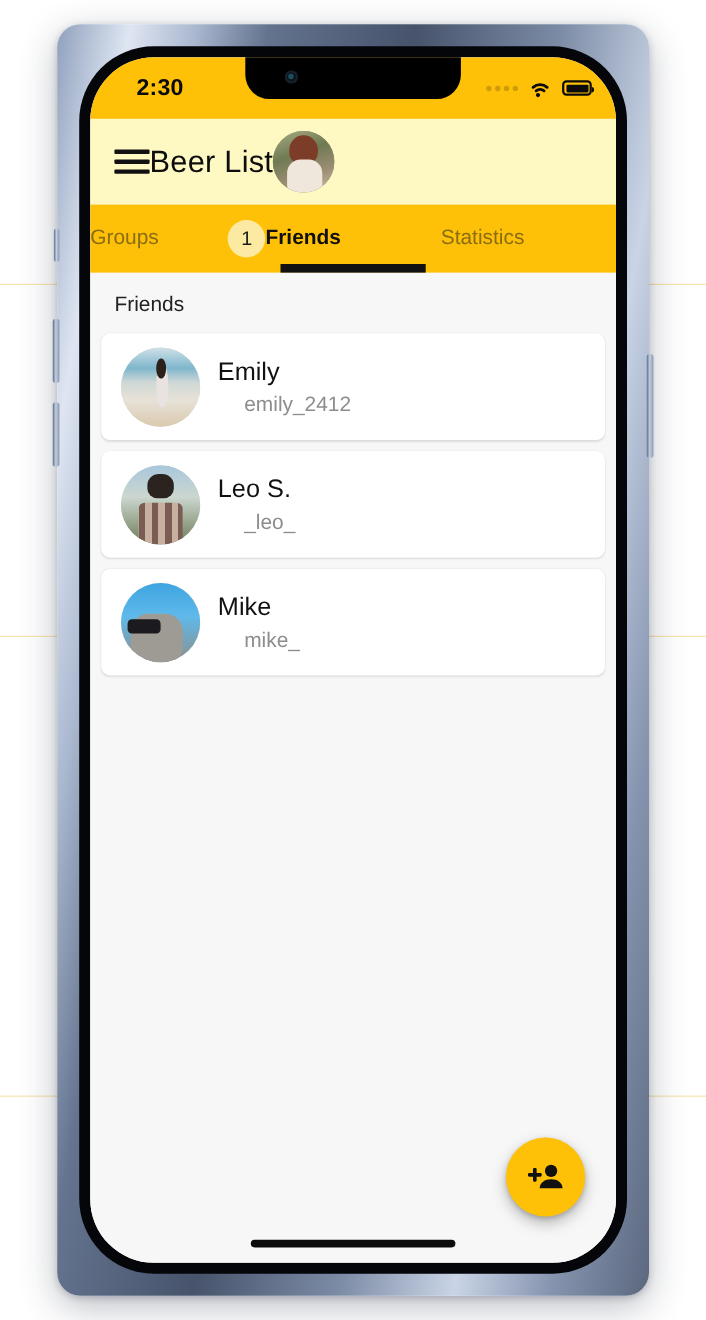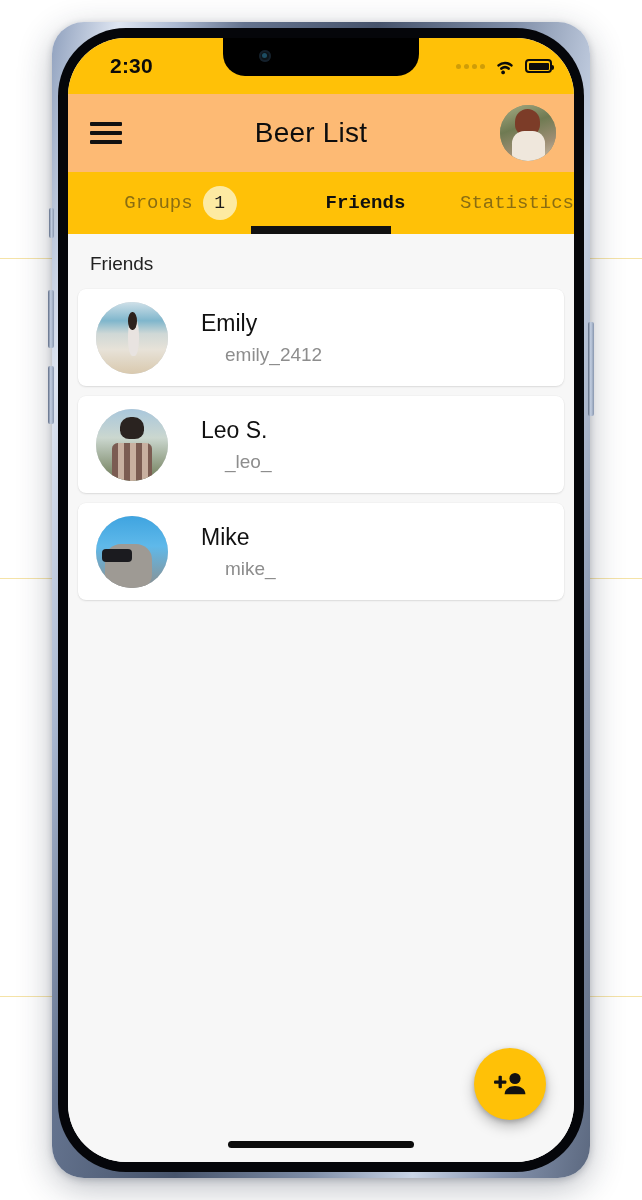--- a/index.html
+++ b/index.html
@@ -13,23 +13,23 @@
   
   .bg-guides { position:absolute; inset:0; }
   .bg-guides .gl {
     position:absolute; height:1px; background:#f2d98a; opacity:.75;
   }
 
   
   .phone {
     position:absolute; left:52px; top:22px;
     width:538px; height:1156px;
-    border-radius:32px;
+    border-radius:21px;
     background:linear-gradient(100deg,#8fa0bd 0%,#dfe6f2 9%,#aab8d0 17%,#64738e 26%,#46536b 44%,#7d8ca6 62%,#c9d4e6 76%,#8593ae 88%,#5b687f 100%);
-    padding:6px;
+    padding:20px;
     box-shadow:0 10px 34px rgba(30,40,60,.30), 0 2px 7px rgba(30,40,60,.22);
   }
   .phone-inner {
     position:relative; width:100%; height:100%;
     border-radius:68px; background:#05060a;
     padding:10px;
   }
   .screen {
     position:relative; width:100%; height:100%;
     border-radius:58px; overflow:hidden;
@@ -75,40 +75,40 @@
     position:relative; padding:1.5px;
   }
   .battery::after{
     content:""; position:absolute; right:-4px; top:4px; width:2px; height:5px;
     background:#0b0b0b; border-radius:0 2px 2px 0;
   }
   .battery b { display:block; width:100%; height:100%; background:#0b0b0b; border-radius:1px; }
 
   
   .appbar {
-    height:78px; background:#fdba74;
-    display:flex; align-items:center; justify-content:space-between;
+    height:78px; background:#fef9c3;
+    display:flex; align-items:center; 
     padding:0 18px 0 22px;
   }
   .hamburger { width:32px; cursor:pointer; }
   .hamburger span { display:block; height:4px; background:#111; border-radius:1px; margin:5px 0; }
   .app-title { font-size:28px; color:#0d0d0d; font-weight:400; letter-spacing:.2px; }
   .avatar-top {
     width:56px; height:56px; border-radius:50%; overflow:hidden;
     background:#8a8d6e; position:relative;
   }
 
   
   .tabs {
     height:62px; background:#FFC107;
     display:flex; align-items:stretch;
   }
   .tab {
-    flex:1; display:flex; align-items:center; justify-content:flex-end;
-    gap:10px; position:relative; cursor:pointer;font-family:Liberation Mono, monospace;
+    flex:1; display:flex; align-items:center; justify-content:space-between;
+    gap:10px; position:relative; cursor:pointer;
   }
   .tab .tlabel { font-size:19px; color:#8a6d12; }
   .tab.active .tlabel { color:#101010; font-weight:bold; }
   .tab.active::after {
     content:""; position:absolute; left:14px; right:14px; bottom:0;
     height:8px; background:#111;
   }
   .badge {
     width:34px; height:34px; border-radius:50%; background:#fdeaa2;
     display:flex; align-items:center; justify-content:center;
@@ -119,21 +119,21 @@
   .content { position:relative; flex:1; background:#f7f7f7; overflow:hidden; }
   .screen > .colwrap { display:flex; flex-direction:column; height:100%; }
 
   .section-title {
     font-size:19px; color:#222; padding:19px 22px 14px 22px;
   }
   .card {
     background:#fff; border-radius:8px;
     margin:0 10px 10px 10px;
     box-shadow:0 1px 2px rgba(0,0,0,.10), 0 0 0 .5px rgba(0,0,0,.03);
-    display:flex; align-items:center; gap:33px;
+    display:flex; align-items:center; gap:16px;
     padding:13px 18px; height:97px; cursor:pointer;
   }
   .card .av {
     width:72px; height:72px; border-radius:50%; flex:0 0 72px;
     overflow:hidden; position:relative; background:#cdd2d6;
   }
   .card .meta { display:flex; flex-direction:column; gap:7px; }
   .card .nm { font-size:23px; color:#111; }
   .card .un { font-size:19px; color:#8d8d8d;margin-left:24px; }
 

